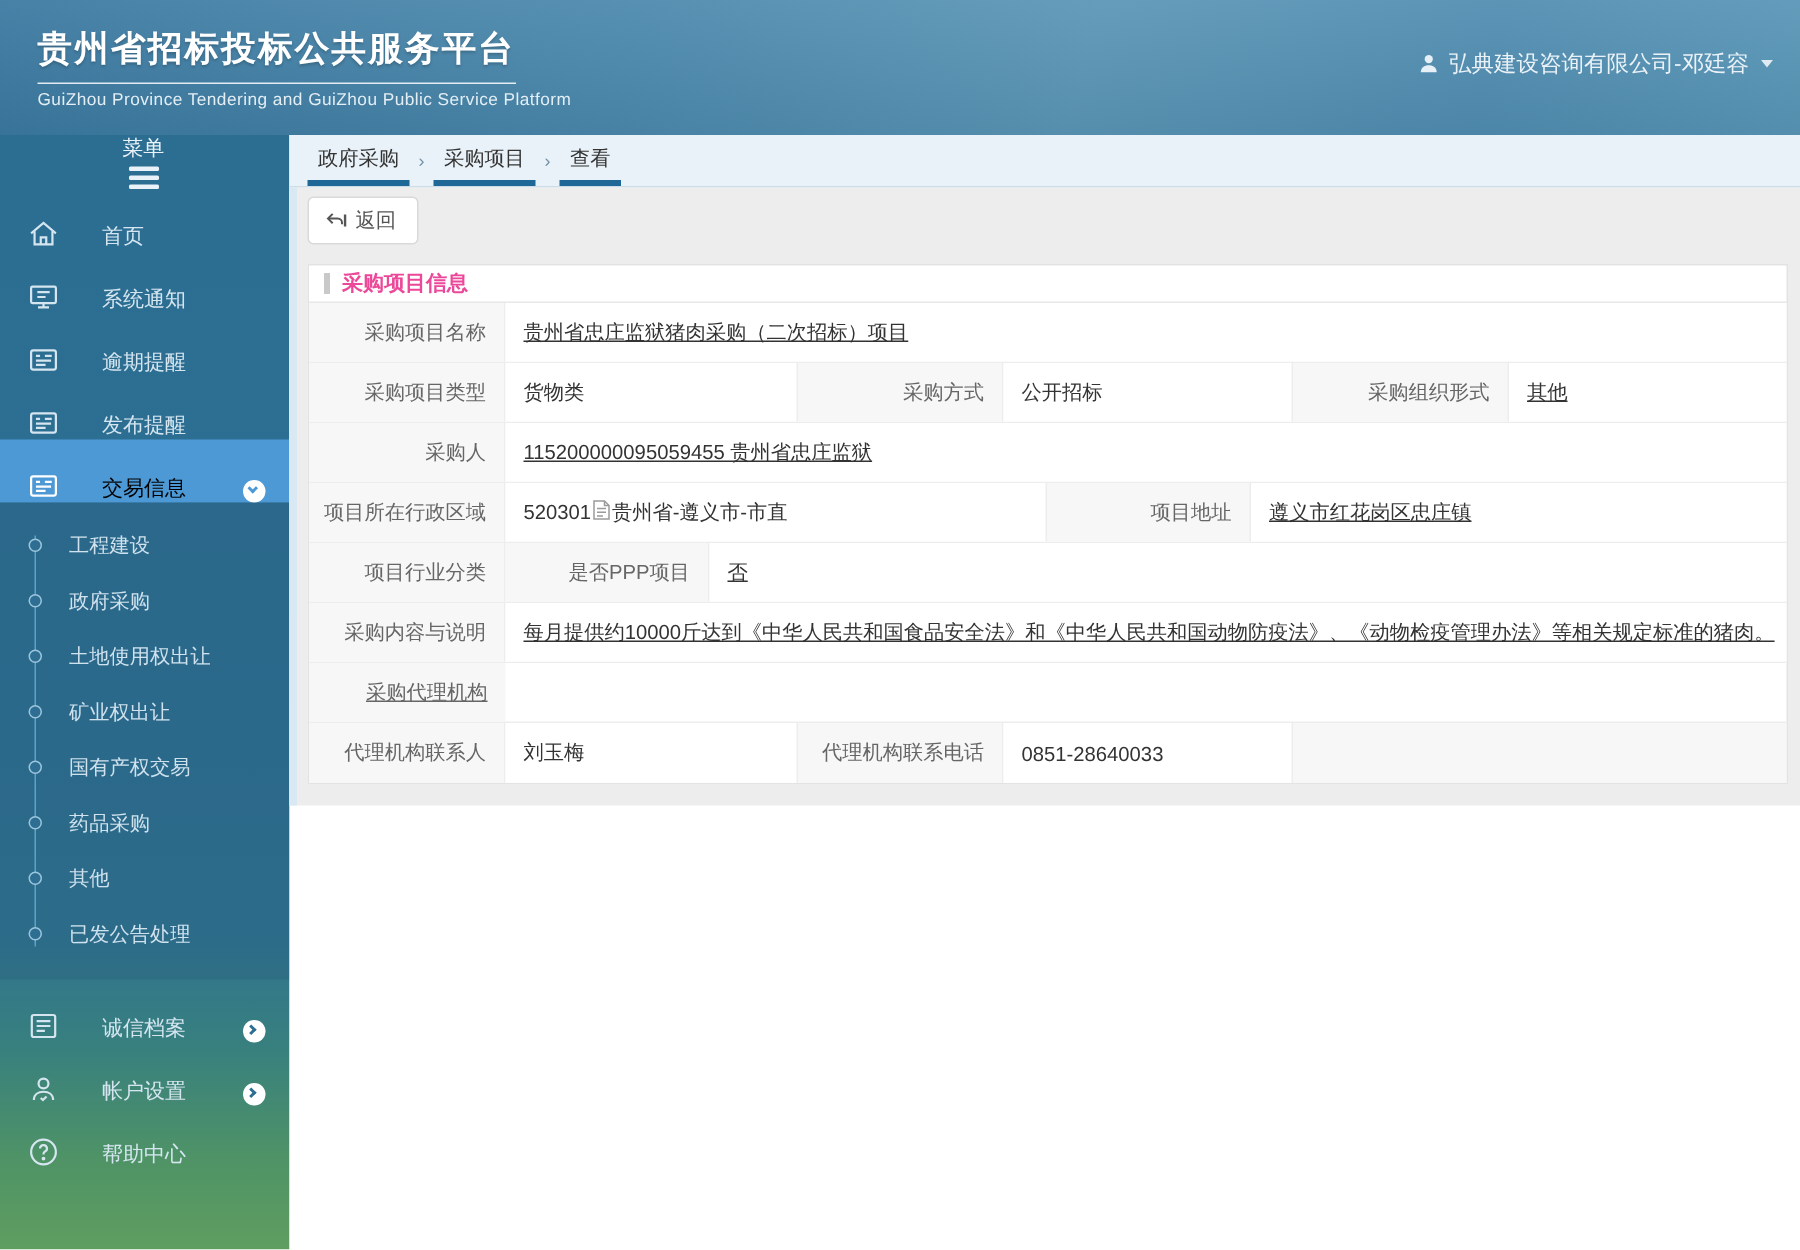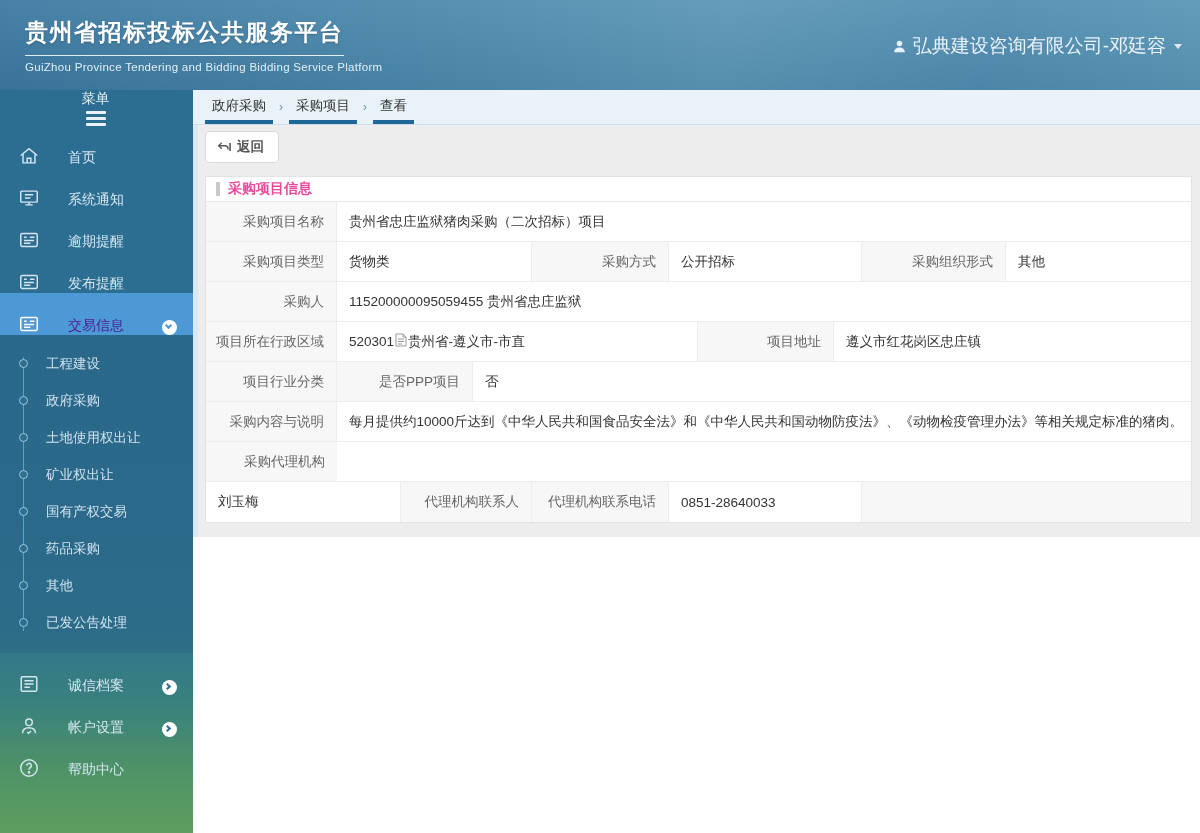--- a/index.html
+++ b/index.html
@@ -12,36 +12,36 @@
     background:linear-gradient(105deg,#3a78a0 0%,#4a88ac 35%,#5a95b6 60%,#4f8cb0 82%,#5896b7 100%);
     overflow:hidden;
   }
   .header::after { content:''; position:absolute; left:0; right:0; top:0; height:100%;
     background:linear-gradient(180deg,rgba(255,255,255,.07),rgba(0,0,0,.05)); pointer-events:none; }
   .brand { position:absolute; left:25px; top:17px; z-index:2; }
   .brand-title { display:inline-block; color:#fff; font-size:23px; font-weight:bold; letter-spacing:1.5px;
     padding-bottom:7px; border-bottom:1px solid rgba(255,255,255,.85); text-shadow:0 1px 2px rgba(0,0,0,.2); }
   .brand-sub { margin-top:5px; color:#e3eef5; font-size:11.5px; letter-spacing:.3px; }
   .user-box { position:absolute; right:18px; top:33px; z-index:2; display:flex; align-items:center; gap:6px;
-    color:#eaf2f8; font-size:19px; cursor:pointer; }
+    color:#eaf2f8; font-size:15px; cursor:pointer; }
   .caret-down { width:0; height:0; border-left:4px solid transparent; border-right:4px solid transparent;
     border-top:5px solid #dfeaf2; margin-left:2px; }
 
   
   .sidebar { position:absolute; top:90px; left:0; width:193px; height:743px;
     background:linear-gradient(180deg,#2c6d92 0%,#2d6f93 55%,#2f7390 72%,#38807e 82%,#4f9366 92%,#5f9e60 100%);
     color:#d5e6f0; }
   .menu-head { height:35px; display:flex; align-items:center; justify-content:space-between;
     padding:0 20px 0 18px; font-size:14px; color:#e9f2f8;flex-direction:column; }
   .hamburger { width:20px; cursor:pointer; }
   .hamburger div { height:3px; background:#e9f2f8; margin:3px 0; border-radius:1px; }
   .side-item { height:42px; display:flex; align-items:flex-end; padding:0 16px 0 18px; font-size:14px;
     color:#d5e6f0; cursor:pointer; position:relative;gap:16px; }
   .side-item .s-icon { width:22px; height:22px; margin-right:12px; flex:0 0 22px; }
-  .side-item.active { background:#4c99d5; color:#4c1d95; }
+  .side-item.active { background:#4c99d5; color:#000000; }
   .chev-circle { margin-left:auto; width:15px; height:15px; border-radius:50%; background:#fff;
     position:relative; flex:0 0 15px; }
   .chev-circle i { position:absolute; width:5px; height:5px; border-right:2px solid #4c99d5;
     border-bottom:2px solid #4c99d5; }
   .chev-circle.down i { left:4px; top:3px; transform:rotate(45deg); }
   .chev-circle.right { background:#fff; }
   .chev-circle.right i { left:3px; top:4px; transform:rotate(-45deg); border-color:#2d6e92; }
   .submenu { position:relative; background:rgba(38,90,120,.28); padding:10px 0 12px; }
   .submenu::before { content:''; position:absolute; left:23px; top:22px; bottom:22px; width:1px; background:#5ba3cb; }
   .sub-item { position:relative; height:37px; line-height:37px; padding-left:46px; font-size:13.5px;
@@ -52,50 +52,50 @@
   
   .main { position:absolute; top:90px; left:193px; width:1007px; height:743px; background:#fff; }
   .breadcrumb-bar { height:35px; background:#e9f2f8; border-bottom:1px solid #ccdcе8;
     border-bottom:1px solid #ccdce8; display:flex; align-items:flex-end; padding:0 0 0 12px; }
   .crumb { position:relative; font-size:13.5px; color:#333; padding:0 7px 9px; cursor:pointer; }
   .crumb::after { content:''; position:absolute; left:0; right:0; bottom:0; height:4px; background:#1f6797; }
   .crumb-sep { font-size:12px; color:#6e8ea3; padding:0 6px 10px; }
   .workspace { background:#ededed; border-left:5px solid #d9e9f3; padding:6px 8px 14px 7px; }
   .toolbar { padding:0 0 13px; }
   .btn-back { display:inline-flex; align-items:center; gap:5px; background:#fff; border:1px solid #d9d9d9;
-    border-radius:4px; height:32px; padding:0 14px 0 10px; font-size:13.5px; color:#555; cursor:pointer;font-weight:bold; }
+    border-radius:4px; height:32px; padding:0 14px 0 10px; font-size:13.5px; color:#555; cursor:pointer; }
 
   
   .panel { width:987px; background:#fff; border:1px solid #e3e3e3; }
   .panel-head { height:25px; display:flex; align-items:center; border-bottom:1px solid #e8e8e8; }
   .panel-head .bar { width:4px; height:14px; background:#c9c9c9; margin:0 8px 0 10px; }
   .panel-head .ttl { font-size:14px; font-weight:bold; color:#ec4899; }
   .trow { display:flex; height:40px; border-bottom:1px solid #ededed; }
   .trow:last-child { border-bottom:none; }
   .tcell { display:flex; align-items:center; font-size:13.5px; border-right:1px solid #ededed;
     overflow:hidden; white-space:nowrap; }
-  .tcell:last-child { border-right:none; }
+  .tcell:last-child { border-right:none;text-decoration:underline; }
   .tlabel { background:#f7f7f7; color:#666; justify-content:flex-end; padding-right:12px; }
   .tvalue { background:#fff; color:#333; padding-left:12px; }
   .tfill  { background:#f7f7f7; }
   .w-l { width:131px; flex:0 0 131px; }
   .w-rest { flex:1 1 auto; }
   .wb2 { width:195px; flex:0 0 195px; } .wb3 { width:137px; flex:0 0 137px; }
   .wb4 { width:193px; flex:0 0 193px; } .wb5 { width:144px; flex:0 0 144px; }
   .wb6 { flex:1 1 auto; }
   .wc2 { width:361px; flex:0 0 361px; } .wc3 { width:136px; flex:0 0 136px; } .wc4 { flex:1 1 auto; }
   .doc-ic { display:inline-block; margin:0 1px; flex:0 0 auto; }
 </style>
 </head>
 <body>
 
 <div class="header">
   <div class="brand">
     <div class="brand-title">贵州省招标投标公共服务平台</div>
-    <div class="brand-sub">GuiZhou Province Tendering and Bidding Bidding Service Platform</div>
+    <div class="brand-sub">GuiZhou Province Tendering and GuiZhou Public Service Platform</div>
   </div>
   <div class="user-box">
     <span style="display:inline-flex;">
       <svg width="15" height="15" viewBox="0 0 24 24">
           <circle cx="12" cy="7" r="4.4" fill="#e7f0f7"></circle>
           <path d="M3.5 21c0-5 3.8-7.5 8.5-7.5s8.5 2.5 8.5 7.5z" fill="#e7f0f7"></path>
         </svg>
     </span>
     <span>弘典建设咨询有限公司-邓廷容</span>
     <span class="caret-down"></span>
@@ -290,21 +290,21 @@
       <div class="trow">
         <div class="tcell tlabel w-l">采购内容与说明</div>
         <div class="tcell tvalue w-rest">每月提供约10000斤达到《中华人民共和国食品安全法》和《中华人民共和国动物防疫法》、《动物检疫管理办法》等相关规定标准的猪肉。</div>
       </div>
 
       <div class="trow">
         <div class="tcell tlabel w-l">采购代理机构</div>
       </div>
 
       <div class="trow">
+        <div class="tcell tlabel w-l">代理机构联系人</div>
         <div class="tcell tvalue wb2">刘玉梅</div>
-        <div class="tcell tlabel w-l">代理机构联系人</div>
         <div class="tcell tlabel wb3">代理机构联系电话</div>
         <div class="tcell tvalue wb4">0851-28640033</div>
         <div class="tcell tfill wb6"></div>
       </div>
     </div>
   </div>
 </div>
 
 </body></html>

